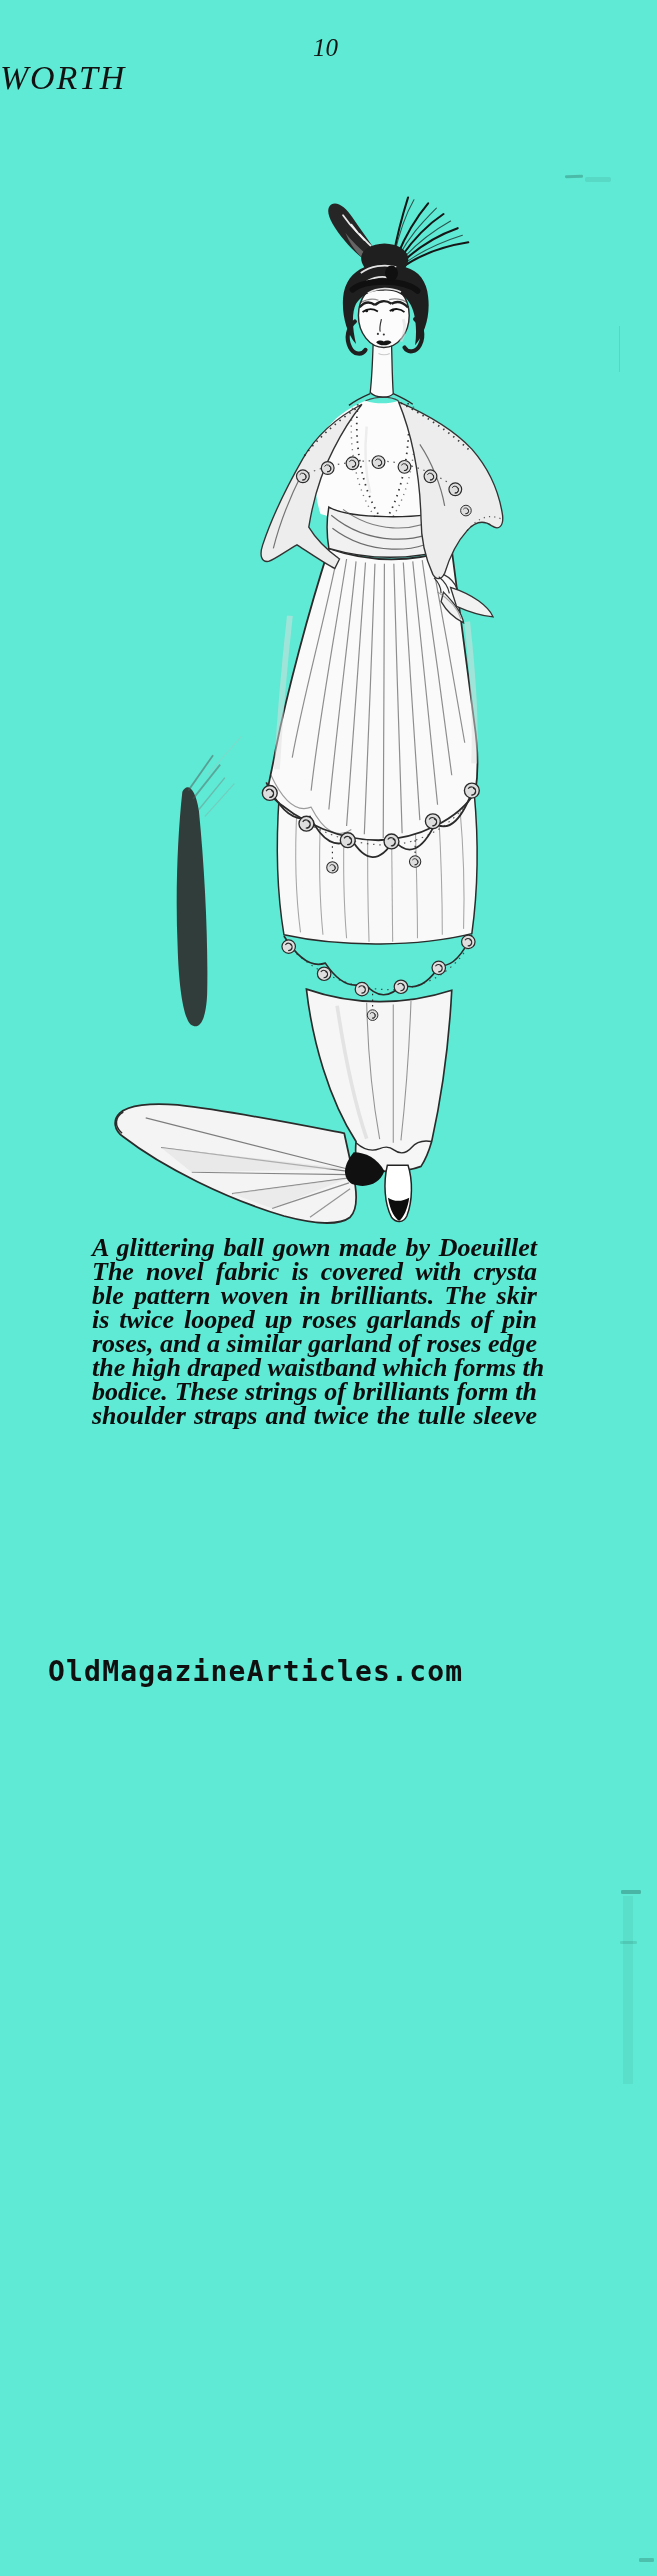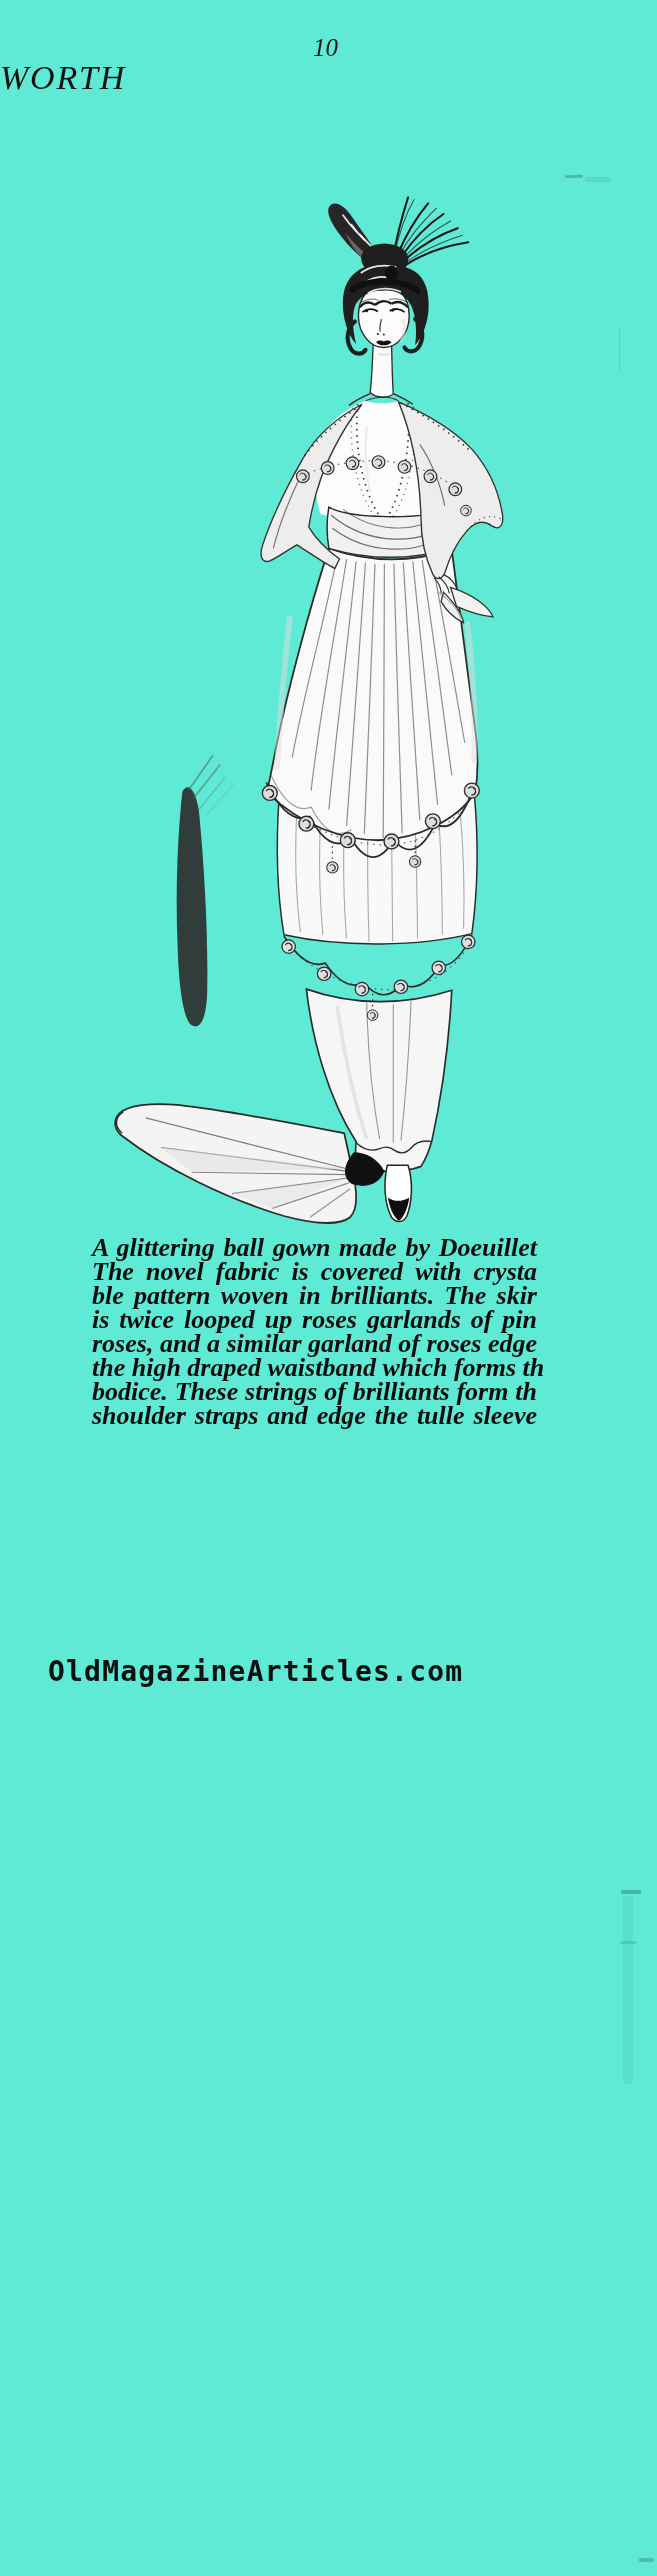--- a/index.html
+++ b/index.html
@@ -231,21 +231,21 @@
   </div>
 
   <div class="caption">
     <div class="cap-line">A glittering ball gown made by Doeuillet</div>
     <div class="cap-line">The novel fabric is covered with crysta</div>
     <div class="cap-line">ble pattern woven in brilliants.  The skir</div>
     <div class="cap-line">is twice looped up roses garlands of pin</div>
     <div class="cap-line">roses, and a similar garland of roses edge</div>
     <div class="cap-line">the high draped waistband which forms th</div>
     <div class="cap-line">bodice.  These strings of brilliants form th</div>
-    <div class="cap-line">shoulder straps and edge the tulle sleeve</div>
+    <div class="cap-line">shoulder straps and twice the tulle sleeve</div>
   </div>
 
   <div class="watermark">OldMagazineArticles.com</div>
 
   <div class="artifact" style="left:565px;top:175px;width:18px;height:3px;background:rgba(0,0,0,.20);border-radius:1.2px;transform:rotate(-2deg);"></div>
   <div class="artifact" style="left:585px;top:177px;width:26px;height:5.3px;background:rgba(0,0,0,.07);border-radius:1.8px;"></div>
   <div class="artifact" style="left:619px;top:326px;width:1.2px;height:46px;background:rgba(0,0,0,.08);"></div>
   <div class="artifact" style="left:621px;top:1890px;width:20px;height:3.5px;background:rgba(0,0,0,.22);border-radius:1.2px;"></div>
   <div class="artifact" style="left:623px;top:1896px;width:9.5px;height:188px;background:rgba(0,0,0,.045);"></div>
   <div class="artifact" style="left:620px;top:1941px;width:16.6px;height:3px;background:rgba(0,0,0,.10);border-radius:1.2px;"></div>

